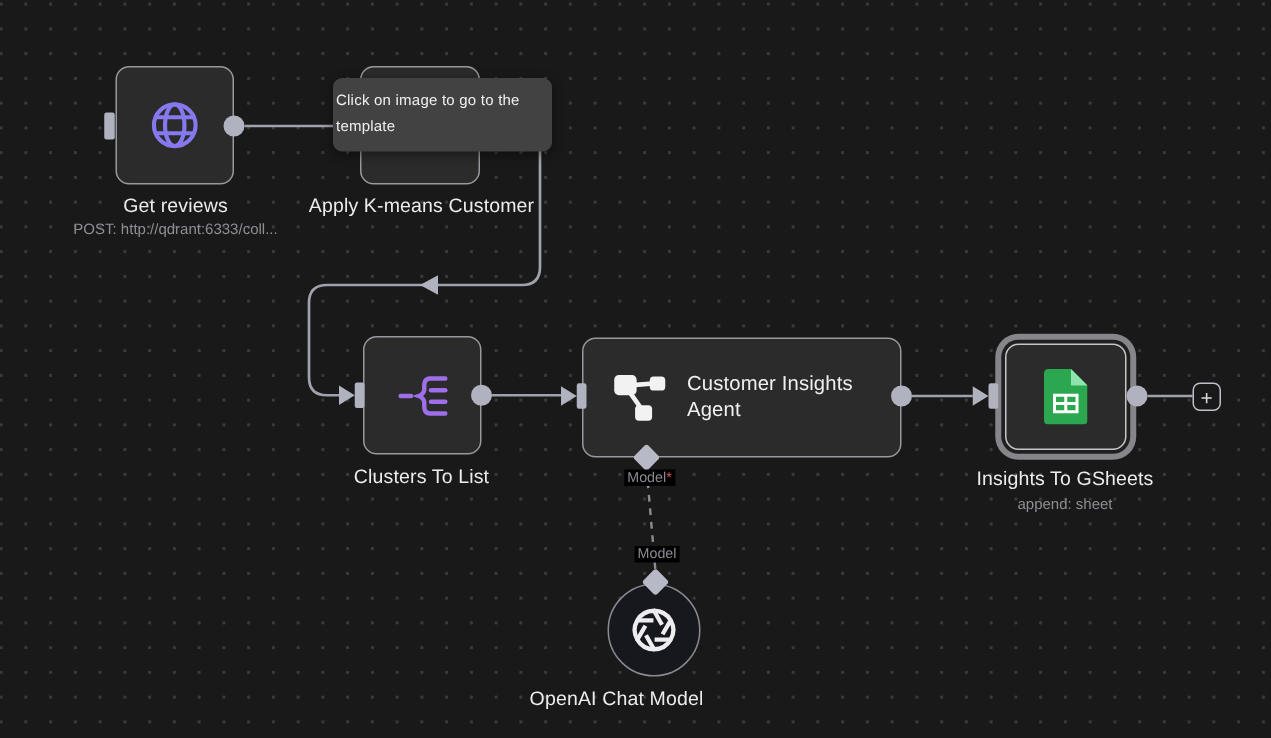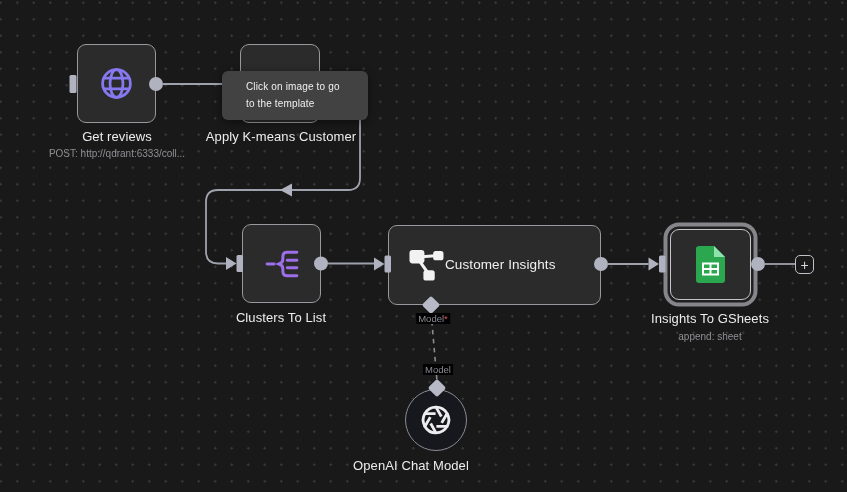--- a/index.html
+++ b/index.html
@@ -13,42 +13,41 @@
   .node{
     position:absolute;background:#2b2b2b;border:1.6px solid #98989e;
     border-radius:9px;box-sizing:border-box;display:flex;align-items:center;justify-content:center;
     z-index:2;
   }
   .node.selected{
     border-color:#c6c6ca;
     box-shadow:0 0 0 2.5px #202020,0 0 0 6.5px #85858a;
   }
   .node.circle{border-radius:50%;background:#17171e;border-color:#8a8a92;}
-  .agent-body{display:flex;align-items:center;gap:0;padding:0 0 0 20px;width:100%;box-sizing:border-box;}
+  .agent-body{display:flex;align-items:center;gap:13px;padding:0 0 0 20px;width:100%;box-sizing:border-box;}
   .agent-text{color:#f0f0f2;font-size:13.5px;font-weight:500;line-height:1.24;letter-spacing:.1px;}
   .node-label{
     position:absolute;transform:translateX(-50%);white-space:nowrap;
     color:#ececee;font-size:13px;font-weight:500;z-index:3;letter-spacing:.1px;
   }
   .node-sublabel{
     position:absolute;transform:translateX(-50%);white-space:nowrap;
     color:#8e8e94;font-size:10px;font-weight:400;z-index:3;
   }
   .port-label{
     position:absolute;transform:translateX(-50%);white-space:nowrap;
     color:#8b8b94;font-size:9.5px;z-index:6;background:#000000;padding:0 2px;
   }
   .port-label .req{color:#e0524d;font-size:9.5px;}
   svg.wires{position:absolute;left:0;top:0;z-index:5;pointer-events:none;}
   .tooltip{
     position:absolute;left:222px;top:52px;width:146px;box-sizing:border-box;
-    background:#424242;border-radius:6px;padding:8px 24px;z-index:10;
+    background:#424242;border-radius:6px;padding:8px 2px;z-index:10;
     color:#f0f0f0;font-size:10px;line-height:1.65;letter-spacing:.15px;
     box-shadow:0 2px 8px rgba(0,0,0,.45);
-    margin-top:19px;
   }
   .plus-btn{
     position:absolute;left:795px;top:255px;width:19px;height:19px;box-sizing:border-box;
     background:#191919;border:1.6px solid #c0c0c8;border-radius:5px;z-index:6;
     display:flex;align-items:center;justify-content:center;
     color:#d8d8dc;font-size:14px;line-height:1;font-weight:400;
   }
 </style>
 </head>
 <body>
@@ -85,20 +84,21 @@
         <line x1="10" y1="12" x2="17" y2="22"></line>
       </g>
       <g fill="#f2f2f2">
         <rect x="0" y="1" width="14.5" height="13" rx="3"></rect>
         <rect x="23" y="2" width="10" height="9" rx="2.5"></rect>
         <rect x="13.5" y="20.5" width="11" height="10" rx="2.5"></rect>
       </g>
     </svg>
     <div class="agent-text">
       <div>Customer Insights</div>
+      <div>Agent</div>
     </div>
   </div>
 </div>
 
 <div class="node selected" style="left:670px;top:229px;width:81px;height:71px;">
   <svg width="29" height="37" viewBox="0 0 29 37">
     <path d="M3,0 H18 L29,11 V34 Q29,37 26,37 H3 Q0,37 0,34 V3 Q0,0 3,0 Z" fill="#2BA84F"></path>
     <path d="M18,0 L29,11 H18 Z" fill="#8fe3ad"></path>
     <g fill="none" stroke="#ffffff" stroke-width="2">
       <rect x="7" y="17.5" width="15" height="11"></rect>

